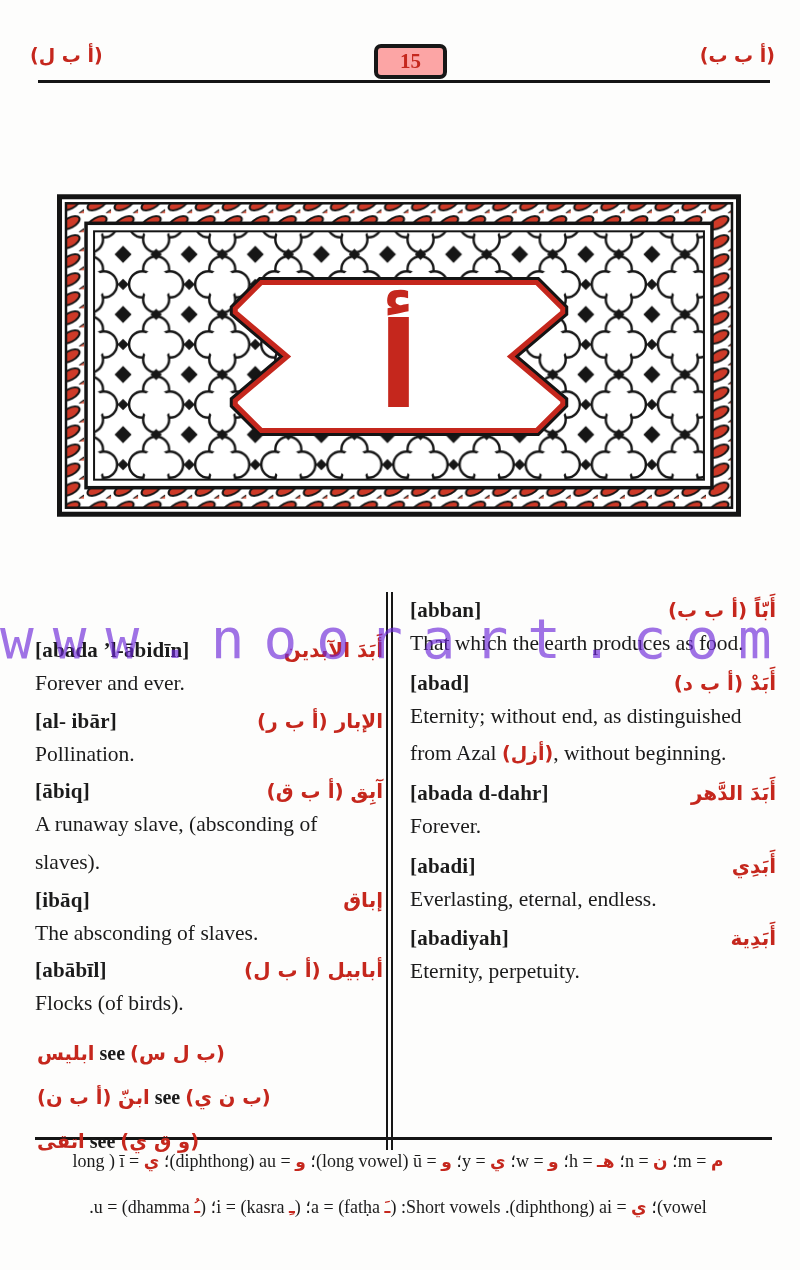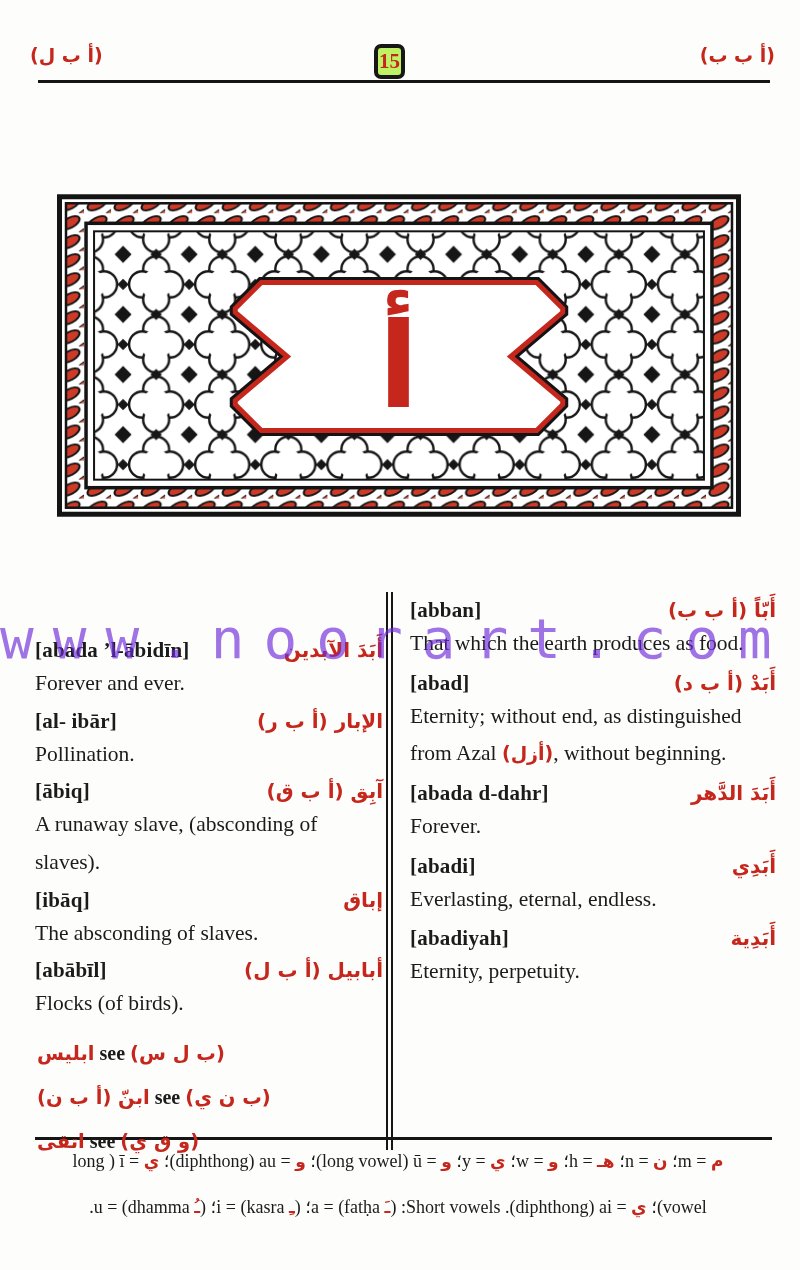--- a/index.html
+++ b/index.html
@@ -16,21 +16,21 @@
   .hdr-ar{
     position:absolute;top:44px;
     font-family:"DejaVu Sans",sans-serif;
     font-weight:bold;font-size:19px;color:#c5271d;
   }
   #hdr-left{left:30px;}
   #hdr-right{right:25px;}
   #page-badge{
     position:absolute;top:44px;left:374px;
     border:4px solid #171717;border-radius:7px;
-    padding:1px 1px;background:#bef264;
+    padding:1px 22px;background:#fca5a5;
     font-weight:bold;font-size:21px;color:#c5271d;
     font-family:"Liberation Serif",serif;
   }
   #hdr-rule{
     position:absolute;top:80px;left:38px;right:30px;height:3px;
     background:#151515;
   }
 
   
   #ornament{position:absolute;left:57px;top:194px;width:684px;height:323px;}

